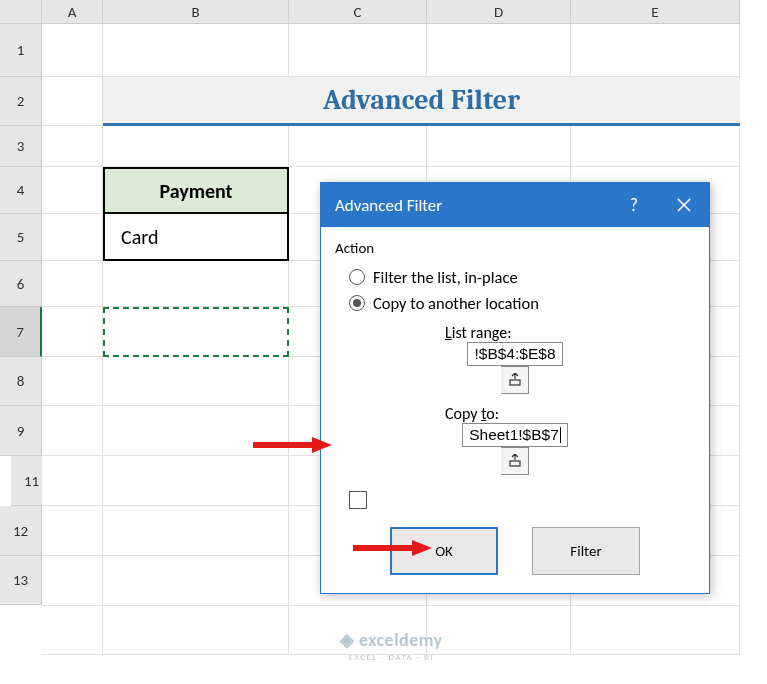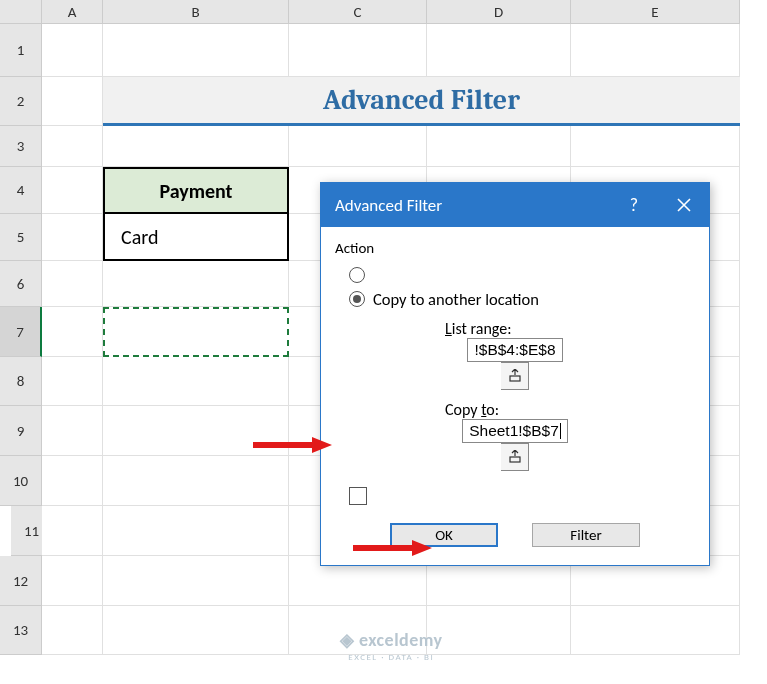--- a/index.html
+++ b/index.html
@@ -200,21 +200,21 @@
   }
   .btn-row {
     display: flex;
     justify-content: center;
     gap: 34px;
     margin-top: 6px;
     margin-bottom: 4px;
   }
   .btn {
     width: 108px;
-    height: 24px;
+    height: 48px;
     background: #e8e8e8;
     border: 1px solid #a6a6a6;
     display: flex;
     align-items: center;
     justify-content: center;
     font-size: 15px;
   }
   .btn.primary { border: 2.5px solid #2a77c9; }
 
   
@@ -251,21 +251,20 @@
   <div class="row-headers">
       <div class="row-header" style="height: 53px; line-height: 53px;">1</div>
       <div class="row-header" style="height: 49px; line-height: 49px;">2</div>
       <div class="row-header" style="height: 41px; line-height: 41px;">3</div>
       <div class="row-header" style="height: 47px; line-height: 47px;">4</div>
       <div class="row-header" style="height: 47px; line-height: 47px;">5</div>
       <div class="row-header" style="height: 46px; line-height: 46px;">6</div>
       <div class="row-header selected" style="height: 50px; line-height: 50px;">7</div>
       <div class="row-header" style="height: 49px; line-height: 49px;">8</div>
       <div class="row-header" style="height: 50px; line-height: 50px;">9</div>
-      <div class="row-header" style="height: 50px; line-height: 50px;">10</div>
       <div class="row-header" style="height: 50px; line-height: 50px; margin-left: 11px;">11</div>
       <div class="row-header" style="height: 50px; line-height: 50px;">12</div>
       <div class="row-header" style="height: 49px; line-height: 49px;">13</div>
     </div>
   <div class="cells">
       <div class="cell-row">
         <div class="cell" style="width: 61px; height: 53px;"></div>
         <div class="cell" style="width: 186px; height: 53px;"></div>
         <div class="cell" style="width: 138px; height: 53px;"></div>
         <div class="cell" style="width: 144px; height: 53px;"></div>
@@ -369,20 +368,21 @@
     <div class="close">
       <svg width="16" height="16" viewBox="0 0 16 16">
           <path d="M2 2 L14 14 M14 2 L2 14" stroke="#fff" stroke-width="1.6"></path>
         </svg>
     </div>
   </div>
   <div class="dlg-body">
     <div class="group-label">Action</div>
     <div class="radio-row">
       <span class="radio"></span>
+      <span><span class="ul">F</span><span>ilter the list, in-place</span></span>
     </div>
     <div class="radio-row">
       <span class="radio checked"></span>
       <span>C<span class="ul">o</span><span>py to another location</span></span>
     </div>
 
     <div class="form-row">
       <div class="form-label"><span class="ul">L</span>ist range:</div>
       <div class="form-input">!$B$4:$E$8</div>
       <div class="collapse-btn">

